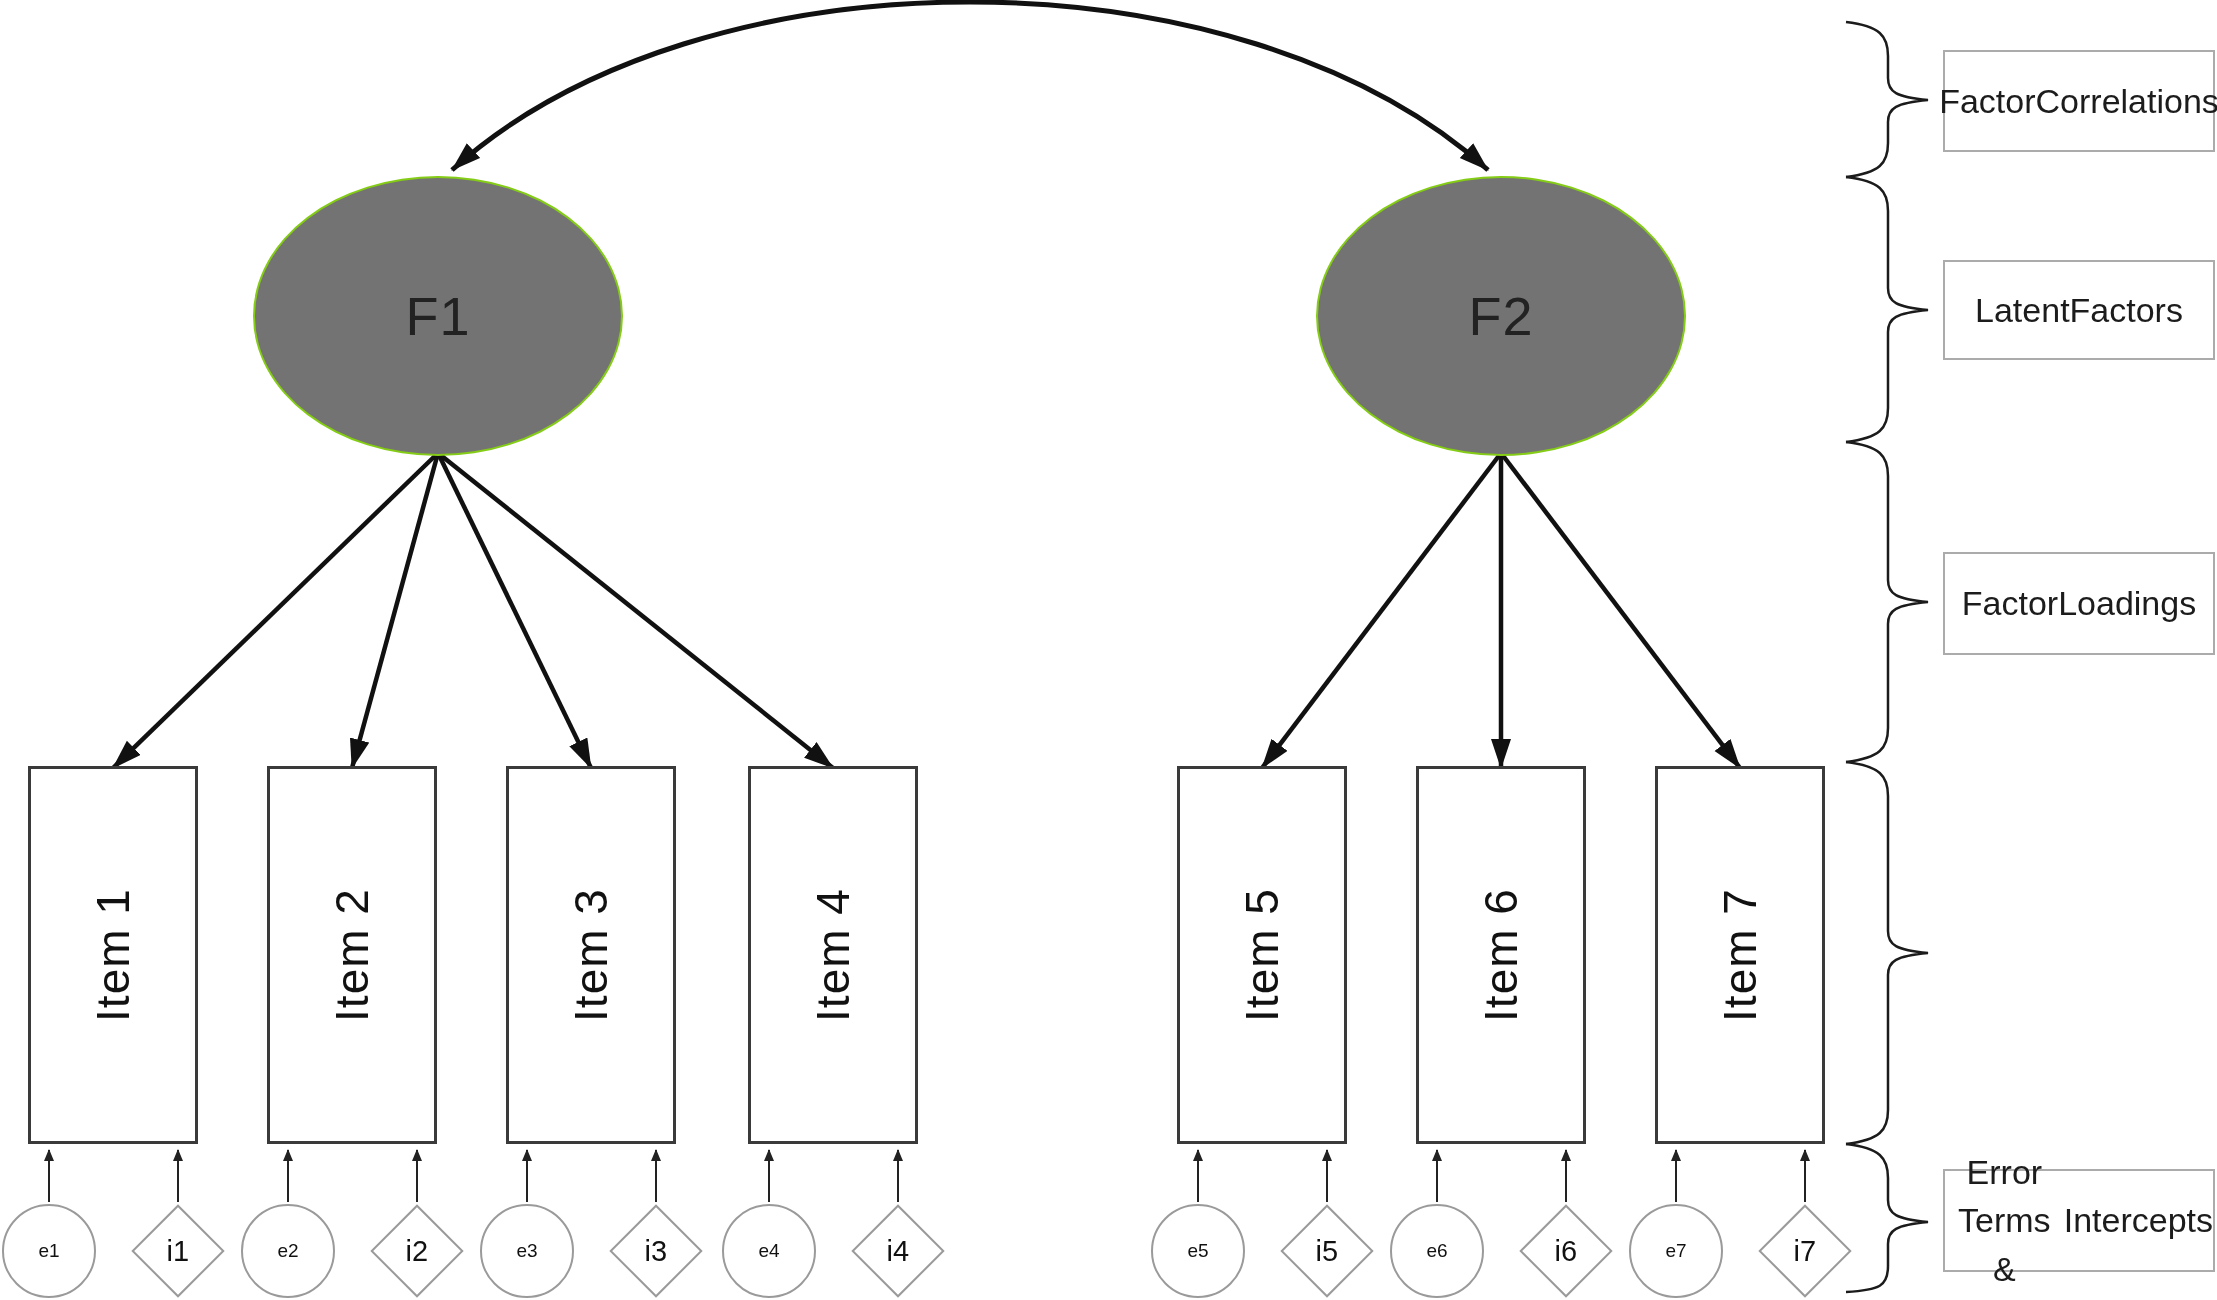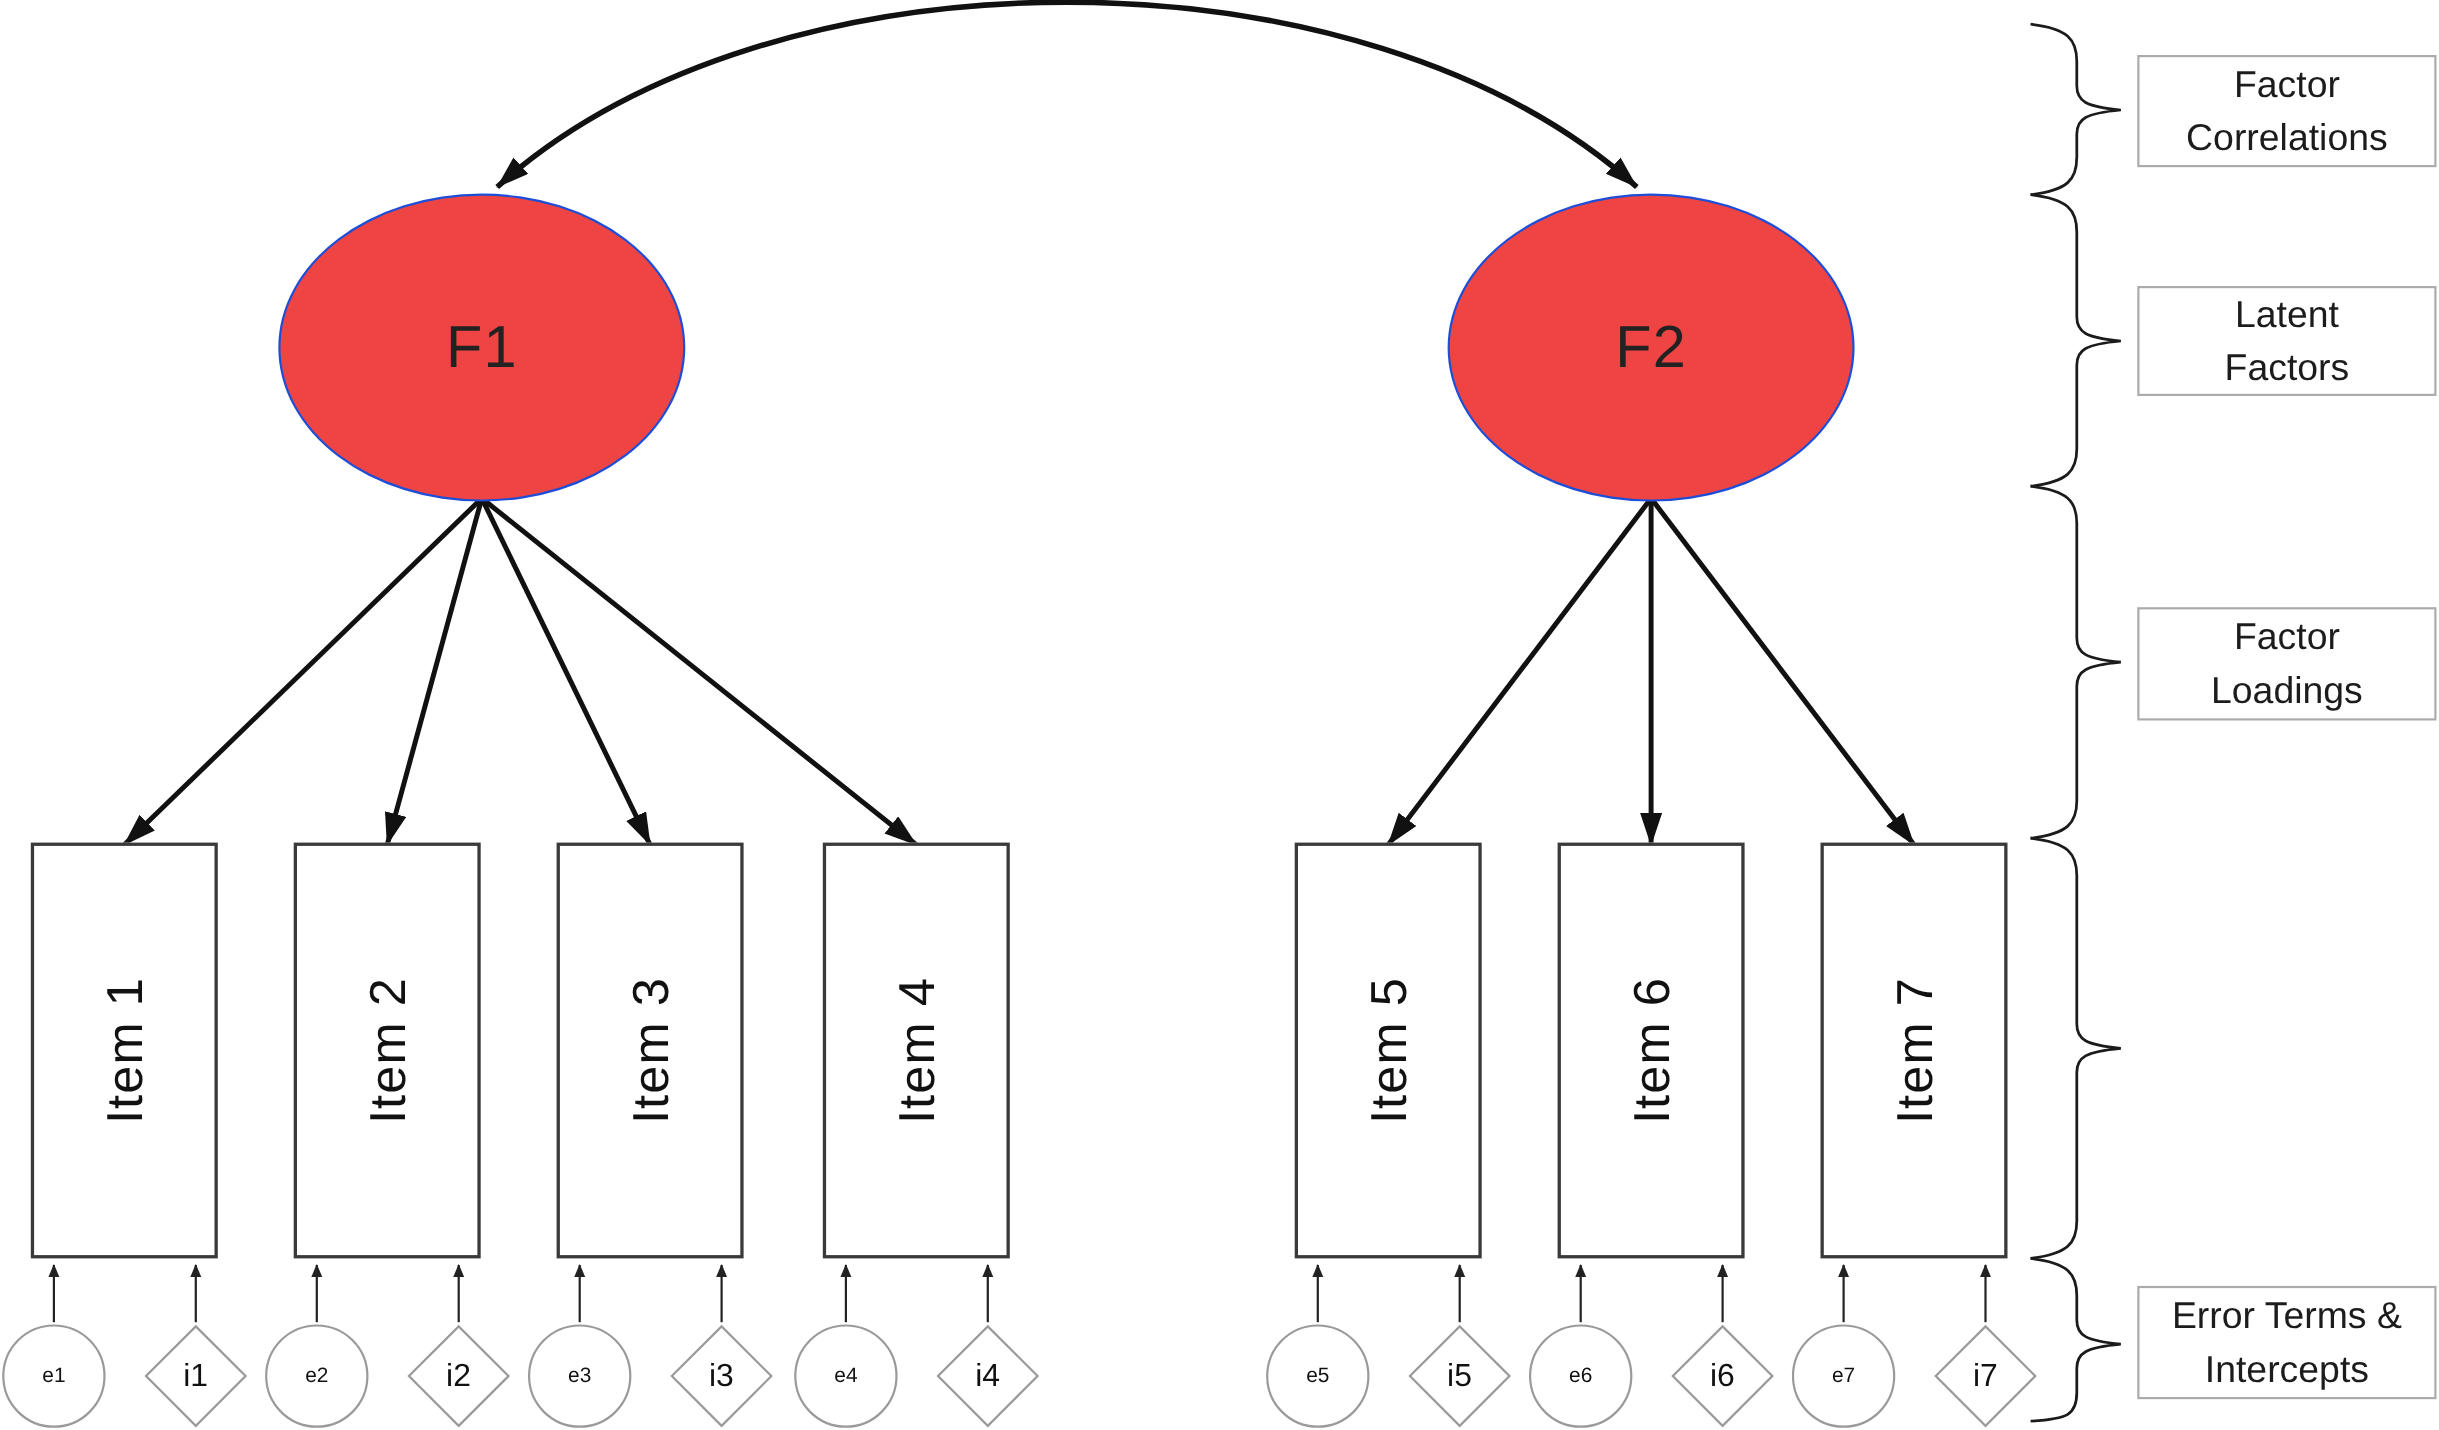--- a/index.html
+++ b/index.html
@@ -3,21 +3,21 @@
 <meta charset="utf-8">
 <style>
   html,body{margin:0;padding:0;background:#ffffff;}
   .stage{
     position:relative;width:2217px;height:1300px;background:#ffffff;overflow:hidden;
     font-family:"Liberation Sans", sans-serif;color:#141414;
   }
   .stage svg{position:absolute;left:0;top:0;}
   .abs{position:absolute;box-sizing:border-box;}
   .ellipse{
-    border:2px solid #1d4ed8;border-radius:50%;background:#ef4444;
+    border:2px solid #84cc16;border-radius:50%;background:#737373;
     display:flex;align-items:center;justify-content:center;
   }
   .f-label{
     font-size:54px;font-weight:300;letter-spacing:1px;color:#222222;
   }
   .item-box{
     width:170px;height:378px;top:766px;background:#ffffff;
     border:3px solid #3a3a3a;
     display:flex;align-items:center;justify-content:center;
   }
@@ -34,21 +34,21 @@
   .int-diamond{
     width:66px;height:66px;top:1218px;background:#ffffff;
     border:2px solid #9a9a9a;transform:rotate(45deg);
     display:flex;align-items:center;justify-content:center;
   }
   .int-diamond .unrot{
     transform:rotate(-45deg);font-size:29px;color:#111111;
   }
   .ann-box{
     left:1943px;width:272px;background:#ffffff;border:2px solid #ababab;
-    display:flex;flex-direction:column;align-items:center;justify-content:center;
+    display:flex;flex-direction:row;align-items:center;justify-content:center;
     font-size:34px;line-height:1.42;color:#1c1c1c;text-align:center;
   }
 </style>
 </head>
 <body>
 
 <div class="stage">
 
   <svg width="2217" height="1300" viewBox="0 0 2217 1300">
     <defs>

